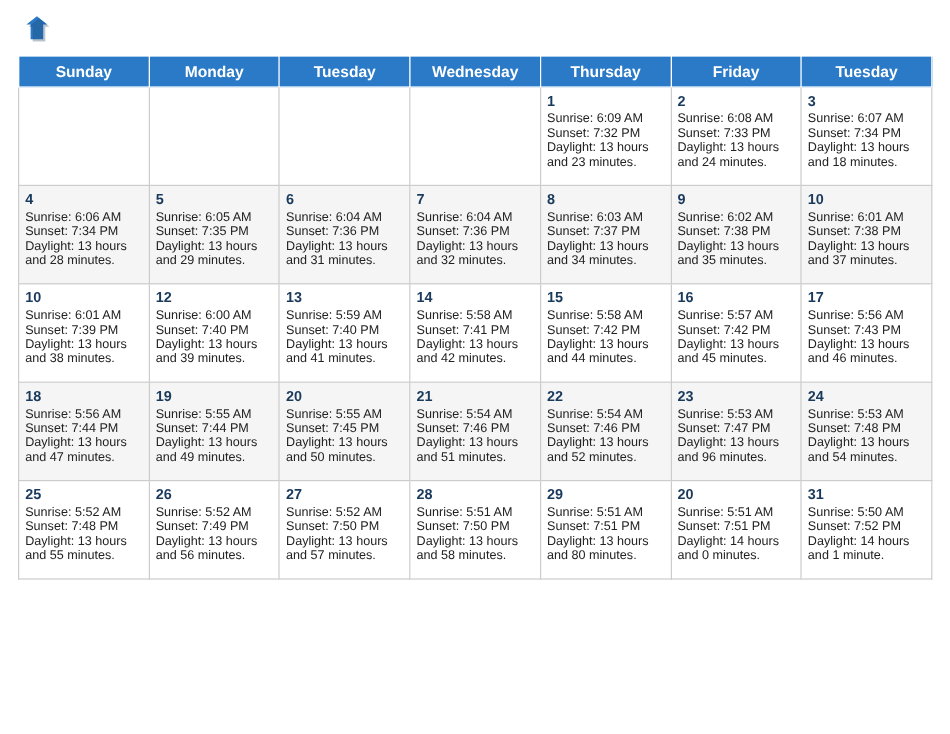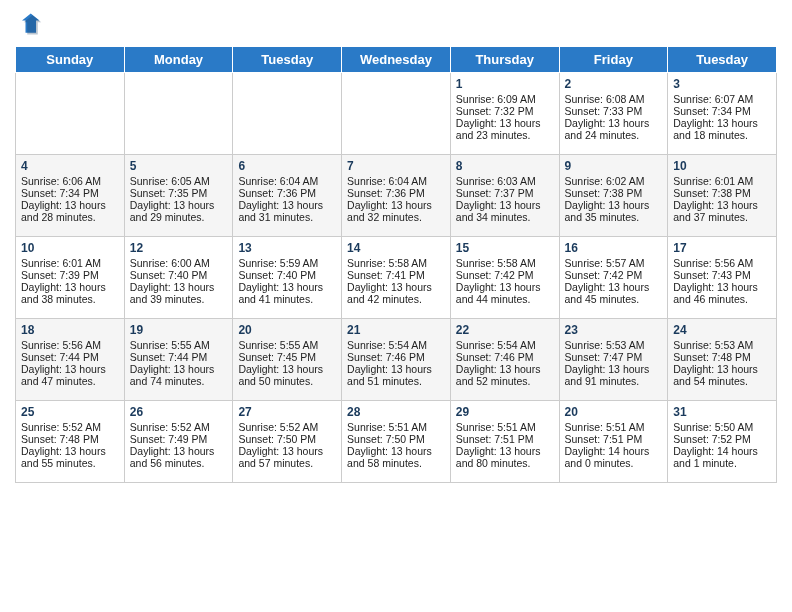--- a/index.html
+++ b/index.html
@@ -257,21 +257,21 @@
             <div>Sunrise: 5:56 AM</div>
             <div>Sunset: 7:44 PM</div>
             <div>Daylight: 13 hours</div>
             <div>and 47 minutes.</div>
           </td>
           <td>
             <span class="day-num">19</span>
             <div>Sunrise: 5:55 AM</div>
             <div>Sunset: 7:44 PM</div>
             <div>Daylight: 13 hours</div>
-            <div>and 74 minutes.</div>
+            <div>and 49 minutes.</div>
           </td>
           <td>
             <span class="day-num">20</span>
             <div>Sunrise: 5:55 AM</div>
             <div>Sunset: 7:45 PM</div>
             <div>Daylight: 13 hours</div>
             <div>and 50 minutes.</div>
           </td>
           <td>
             <span class="day-num">21</span>
@@ -285,21 +285,21 @@
             <div>Sunrise: 5:54 AM</div>
             <div>Sunset: 7:46 PM</div>
             <div>Daylight: 13 hours</div>
             <div>and 52 minutes.</div>
           </td>
           <td>
             <span class="day-num">23</span>
             <div>Sunrise: 5:53 AM</div>
             <div>Sunset: 7:47 PM</div>
             <div>Daylight: 13 hours</div>
-            <div>and 91 minutes.</div>
+            <div>and 96 minutes.</div>
           </td>
           <td>
             <span class="day-num">24</span>
             <div>Sunrise: 5:53 AM</div>
             <div>Sunset: 7:48 PM</div>
             <div>Daylight: 13 hours</div>
             <div>and 54 minutes.</div>
           </td>
         </tr>
         <tr>

